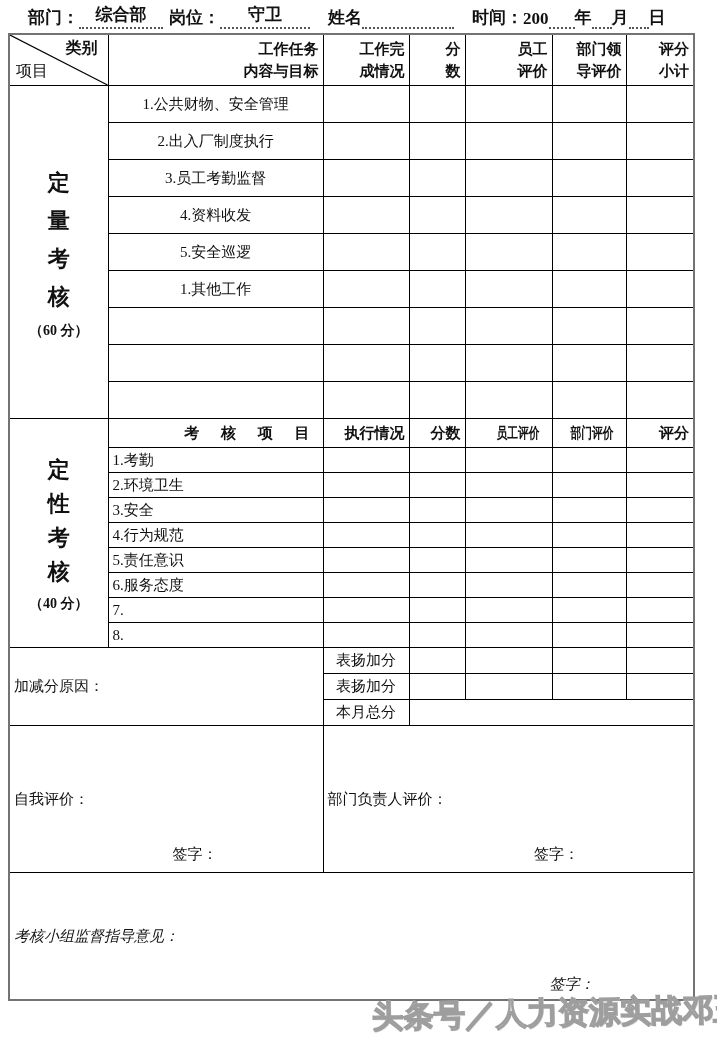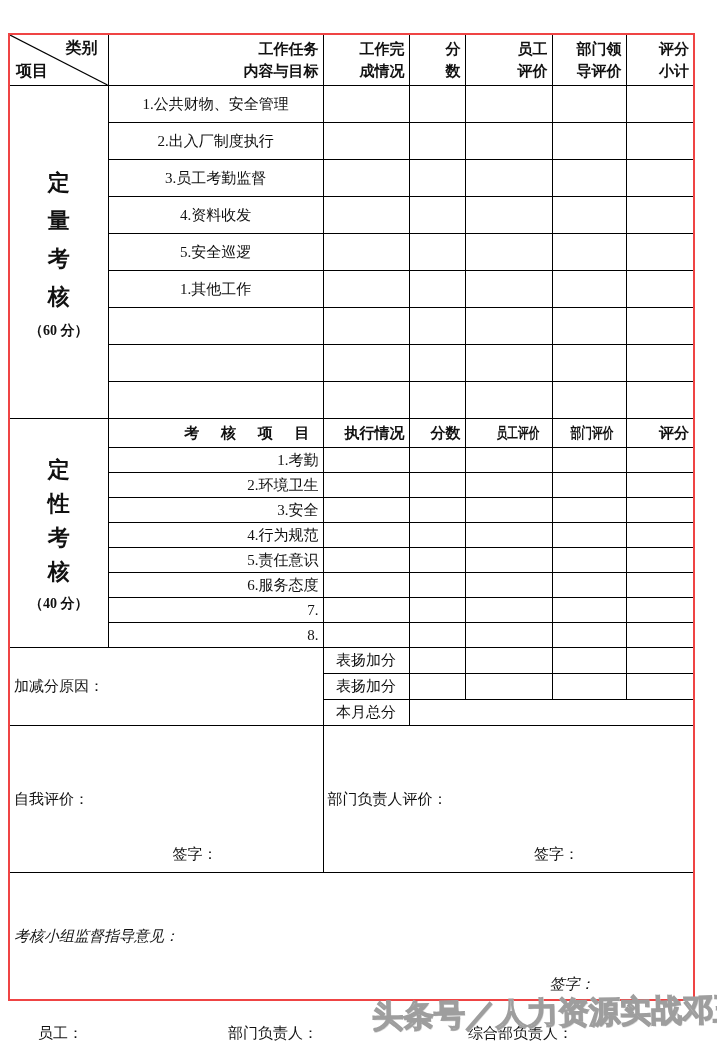--- a/index.html
+++ b/index.html
@@ -17,47 +17,47 @@
   .tophdr .lbl{flex:0 0 auto;}
   .dotted{
     display:inline-block;border-bottom:2px dotted #555;
     text-align:center;font-weight:bold;line-height:20px;height:22px;
   }
   .w84{width:84px}.w90{width:90px}.w92{width:92px}.w26{width:26px}.w20{width:20px}
   .gap{margin-left:18px}.sgap{margin-left:6px}
   
   table.main{
     position:absolute;left:8px;top:33px;width:685px;
-    border-collapse:collapse;border:2px solid #ef4444;table-layout:fixed;
+    border-collapse:collapse;border:2px solid #737373;table-layout:fixed;
   }
   table.main td{
     border:1px solid #000;font-size:15px;padding:0 4px;
     overflow:hidden;vertical-align:middle;
   }
   td.hd{font-weight:bold;text-align:right;font-size:16px;line-height:1.5;padding:2px;}
   tr.hrow td{height:50px;}
   tr.qrow td{height:36px;}
   tr.phrow td{height:28px;}
   tr.prow td{height:24px;}
   tr.jrow td{height:25px;}
   tr.erow td{height:146px;}
   tr.srow td{height:126px;font-style:italic;}
   
   td.corner{position:relative;padding:0;}
   td.corner svg{position:absolute;left:0;top:0;width:100%;height:100%;}
   td.corner .tr{position:absolute;top:3px;right:10px;font-weight:bold;font-size:16px;}
-  td.corner .bl{position:absolute;bottom:3px;left:6px;font-weight:bold;font-size:16px;}
+  td.corner .bl{position:absolute;bottom:3px;left:6px;font-weight:normal;font-size:16px;}
   
   td.vlabel{text-align:center;vertical-align:middle;padding:0;}
   .vstack{display:flex;flex-direction:column;align-items:center;justify-content:center;height:100%;}
   .vstack .ch{font-size:22px;font-weight:bold;line-height:1;margin:8px 0;}
   .vstack .sc{font-size:14px;font-weight:bold;margin-top:6px;white-space:nowrap;}
   .vstack.tight .ch{margin:6px 0;}
   td.task{font-size:15px;text-align:center;}
-  td.item{font-size:15px;text-align:right;}
+  td.item{font-size:15px;text-align:left;}
   .khead{font-weight:bold;letter-spacing:9px;text-align:center;}
   .cond{display:inline-block;transform:scaleX(0.72);transform-origin:center;white-space:nowrap;}
   td.relcell{position:relative;vertical-align:top;padding:3px 6px;}
   .signL{position:absolute;bottom:8px;left:52%;font-size:15px;}
   .signR{position:absolute;bottom:8px;left:57%;font-size:15px;}
   .signS{position:absolute;bottom:5px;left:79%;font-size:15px;}
   td.adjlabel{vertical-align:top;padding-top:4px;font-size:15px;}
   td.adjname{text-align:center;font-size:15px;}
   
   .footline{position:absolute;top:1024px;left:0;width:717px;height:20px;font-size:15px;}
@@ -71,20 +71,36 @@
     -webkit-text-stroke:1.3px #9e9e9e;
     text-shadow:1px 1px 0 #d9d9d9;
     transform:rotate(-1.2deg);pointer-events:none;
   }
 </style>
 </head>
 <body>
 
 <div class="page">
 
+  <div class="tophdr">
+    <span class="lbl">部门：</span>
+    <span class="dotted w84">综合部</span>
+    <span class="lbl sgap">岗位：</span>
+    <span class="dotted w90">守卫</span>
+    <span class="lbl gap">姓名</span>
+    <span class="dotted w92"></span>
+    <span class="lbl gap">时间：</span>
+    <span class="lbl">200</span>
+    <span class="dotted w26"></span>
+    <span class="lbl">年</span>
+    <span class="dotted w20"></span>
+    <span class="lbl">月</span>
+    <span class="dotted w20"></span>
+    <span class="lbl">日</span>
+  </div>
 
   <table class="main">
     <colgroup>
       <col style="width:99px">
         <col style="width:215px">
         <col style="width:86px">
       <col style="width:56px">
         <col style="width:87px">
         <col style="width:74px">
         <col style="width:68px">
@@ -323,21 +339,16 @@
 
     <tr class="srow">
       <td class="relcell" colspan="7">
         <span>考核小组监督指导意见：</span>
         <span class="signS">签字：</span>
       </td>
     </tr>
   </tbody>
     </table>
 
-  <div class="footline">
-    <span class="f1">员工：</span>
-    <span class="f2">部门负责人：</span>
-    <span class="f3">综合部负责人：</span>
-  </div>
 
   <div class="watermark">头条号／人力资源实战邓玉金</div>
 
 </div>
 
 </body></html>

